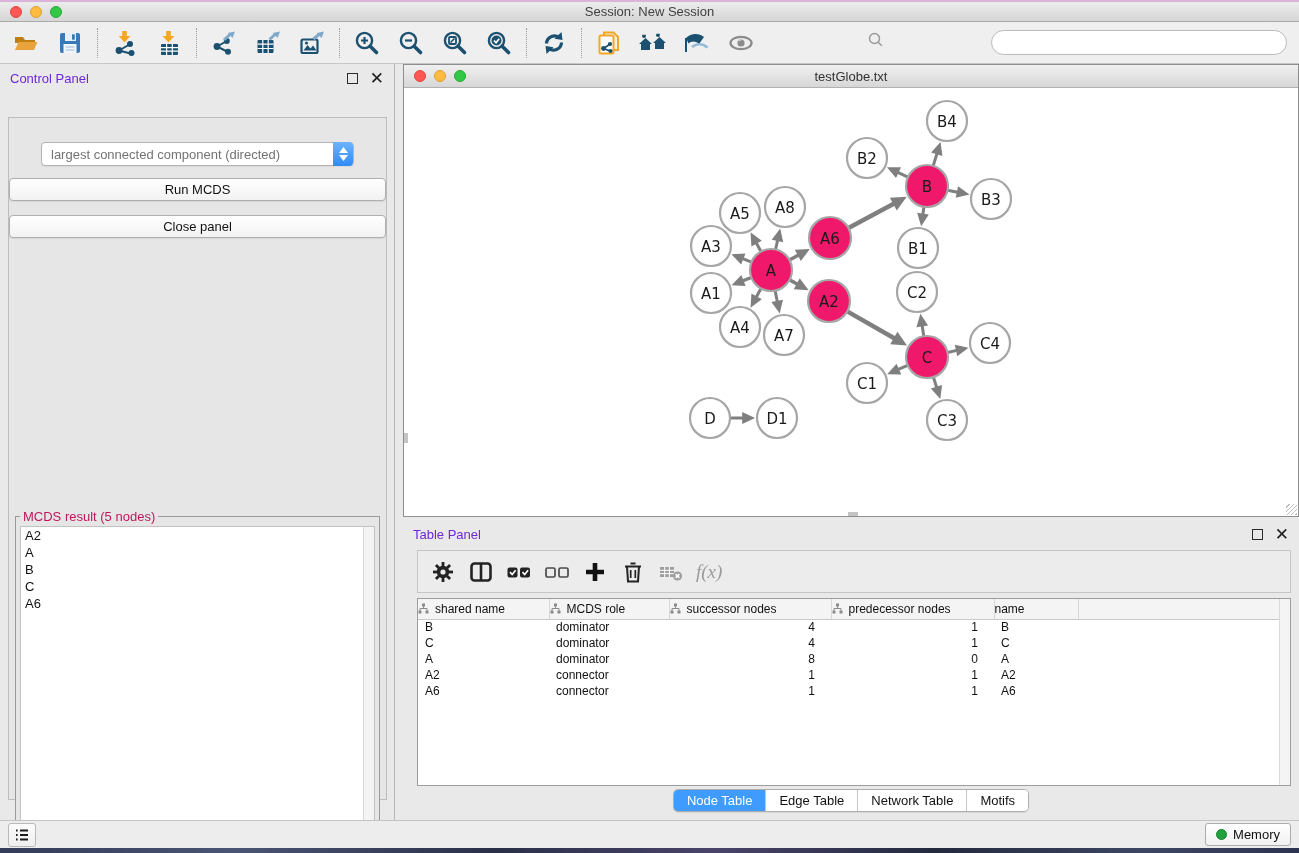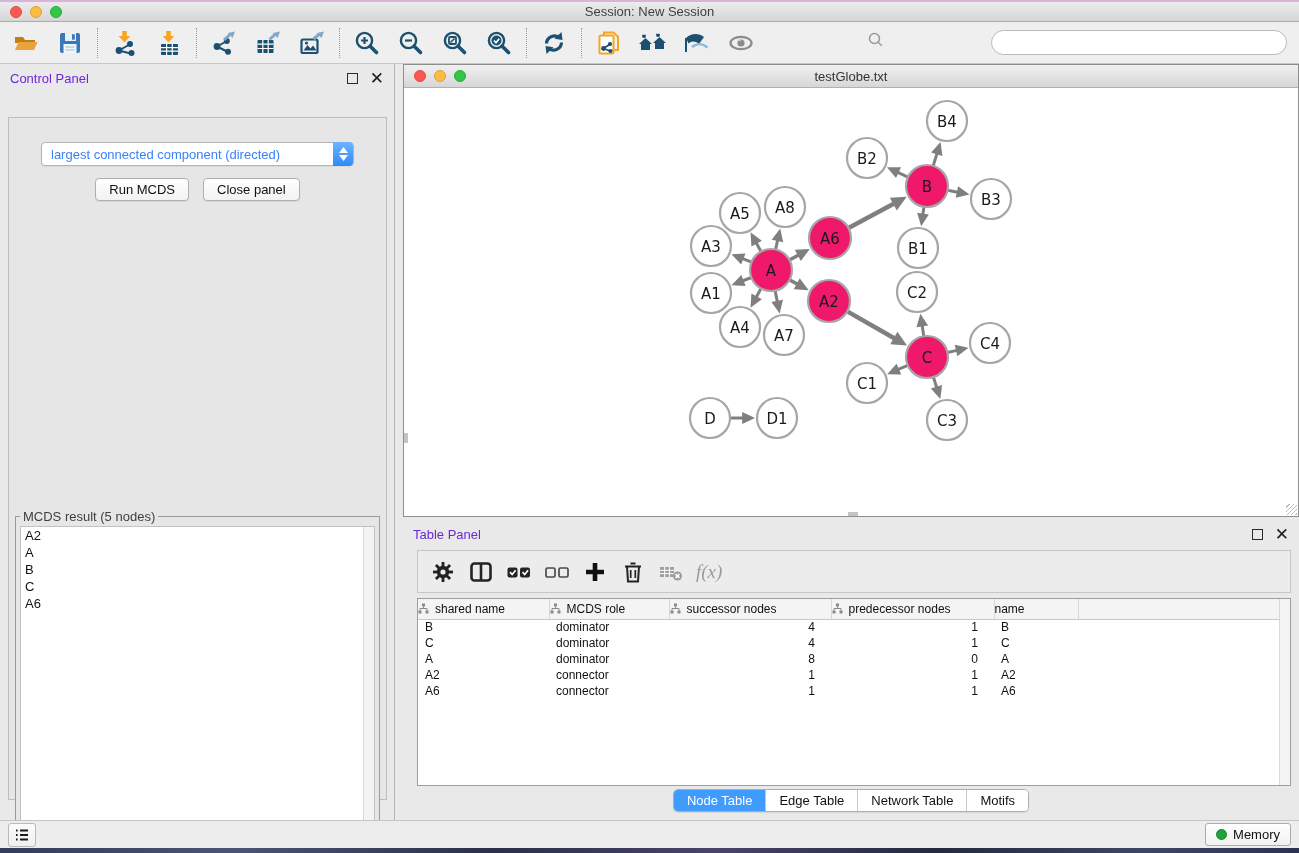--- a/index.html
+++ b/index.html
@@ -40,29 +40,29 @@
     background:#E6E6E6; }
   #cp-tabs { position:absolute; left:0; right:0; top:32px; display:flex; justify-content:center; z-index:2; }
   .seg { display:flex; border-radius:5px; overflow:hidden; border:1px solid #ADADAD; background:#fff; box-shadow:0 1px 1px rgba(0,0,0,.08); }
   .seg .seg-tab { font-size:13px; color:#111; background:#fff; padding:3px 13px; border-right:1px solid #C7C7C7; cursor:default; }
   .seg .seg-tab:last-child { border-right:none; }
   .seg .seg-tab.active { background:#3F9BFD; color:#fff; }
   #cp-content { position:absolute; left:0; right:0; top:24px; text-align:center; }
   #opt-label { font-size:13px; color:#111; margin-bottom:14px; }
   #criterion-select { width:313px; margin:0 auto; height:24px; border:1px solid #B4B4B4; border-radius:4px; background:#fff;
     display:flex; align-items:center; position:relative; box-shadow:0 1px 1px rgba(0,0,0,.06); }
-  #criterion-select .val { font-size:13px; color:#3b82f6; padding-left:9px; white-space:nowrap; }
+  #criterion-select .val { font-size:13px; color:#737373; padding-left:9px; white-space:nowrap; }
   .stepper { position:absolute; right:0; top:-1px; width:20px; height:24px; border-radius:0 4px 4px 0;
     background:linear-gradient(#6EB4FF,#2F8BF5); display:flex; flex-direction:column; align-items:center; justify-content:center; gap:2px; }
   .stepper svg { display:block; }
-  #cp-buttons { margin-top:12px; display:flex; justify-content:center; gap:14px; }
+  #cp-buttons { margin-top:12px; display:flex; justify-content:center; gap:14px;flex-direction:column; }
   .mac-btn { font-size:13px; color:#111; background:linear-gradient(#FFFFFF,#F2F2F2); border:1px solid #AFAFAF;
     border-radius:4px; padding:3px 13px; box-shadow:0 1px 1px rgba(0,0,0,.07); }
   #mcds-result { position:absolute; left:6px; right:6px; top:391px; height:340px; border:1px solid #9A9A9A; background:#E6E6E6; }
-  #mcds-result legend { font-size:13px; color:#404040; margin-left:4px; padding:0 3px; }
+  #mcds-result legend { font-size:13px; color:#be185d; margin-left:4px; padding:0 3px; }
   #mcds-list { position:absolute; left:4px; right:4px; top:2px; bottom:4px; background:#fff; border:1px solid #C2C2C2; overflow:hidden; }
   #mcds-list .item { font-size:13px; color:#111; padding:1px 4px; line-height:15px; }
   #mcds-scroll { position:absolute; right:0; top:0; bottom:0; width:11px; background:#F4F4F4; border-left:1px solid #D9D9D9; }
 
   
   #net-window { position:absolute; left:403px; top:64px; width:896px; height:453px; border:1px solid #8E8E8E; background:#fff; }
   #net-titlebar { height:23px; background:linear-gradient(#F0F0F0,#D7D7D7); border-bottom:1px solid #B1B1B1;
     display:flex; align-items:center; position:relative; }
   #net-titlebar .title { position:absolute; left:0; right:0; text-align:center; font-size:13px; color:#333; }
   #net-canvas { position:absolute; left:0; top:23px; right:0; bottom:0; background:#fff; overflow:hidden; }

